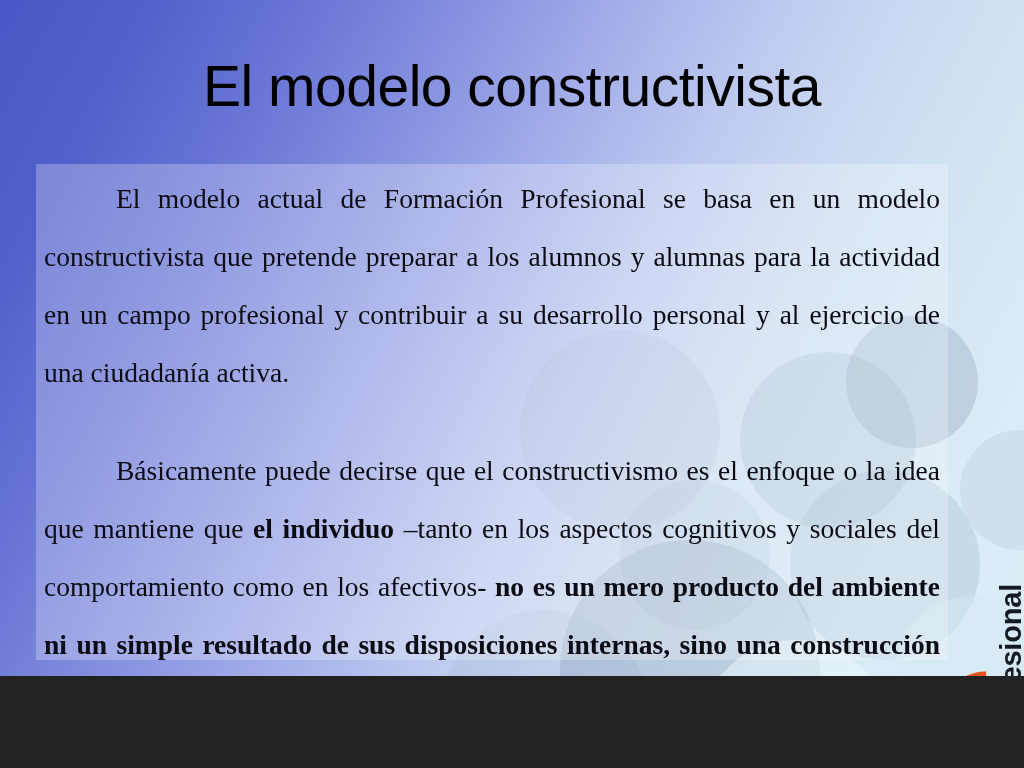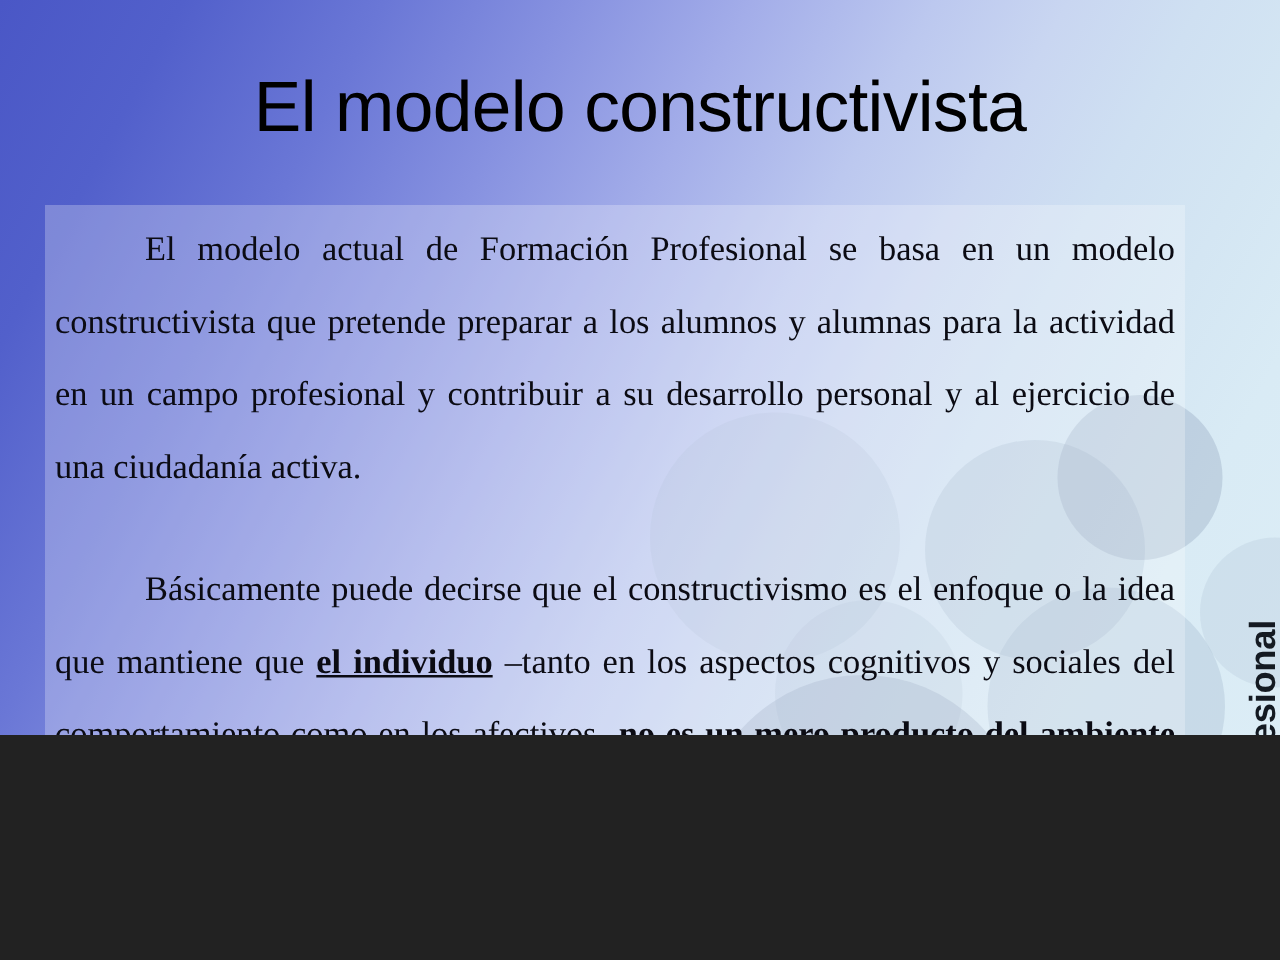--- a/index.html
+++ b/index.html
@@ -4,21 +4,21 @@
 <title>El modelo constructivista</title>
 <style>
   html, body {
     margin: 0;
     padding: 0;
     background: #222;
   }
   #slide {
     position: relative;
     width: 1024px;
-    height: 588px;
+    height: 676px;
     overflow: hidden;
     font-family: "Liberation Sans", sans-serif;
     
     background:
       linear-gradient(118deg,
         #4a57c6 0%,
         #5260cb 11%,
         #6a77d6 23%,
         #8691e0 34%,
         #a3ade9 45%,
@@ -73,21 +73,21 @@
     margin: 0;
     font-family: "Liberation Serif", "DejaVu Serif", serif;
     font-size: 27.5px;
     line-height: 58px;
     color: #0b0b13;
     text-align: justify;
     text-indent: 72px;
     hyphens: none;
   }
   #textbox p.gap { margin-top: 40px; }
-  #textbox b { font-weight: bold; text-decoration: underline; }
+  #textbox b { font-weight: bold; }
 
   
   #brand {
     position: absolute;
     right: -2px;
     bottom: 92px;
     transform-origin: right bottom;
     transform: rotate(-90deg) translate(0, 0);
     white-space: nowrap;
     font-family: "Liberation Sans", sans-serif;

